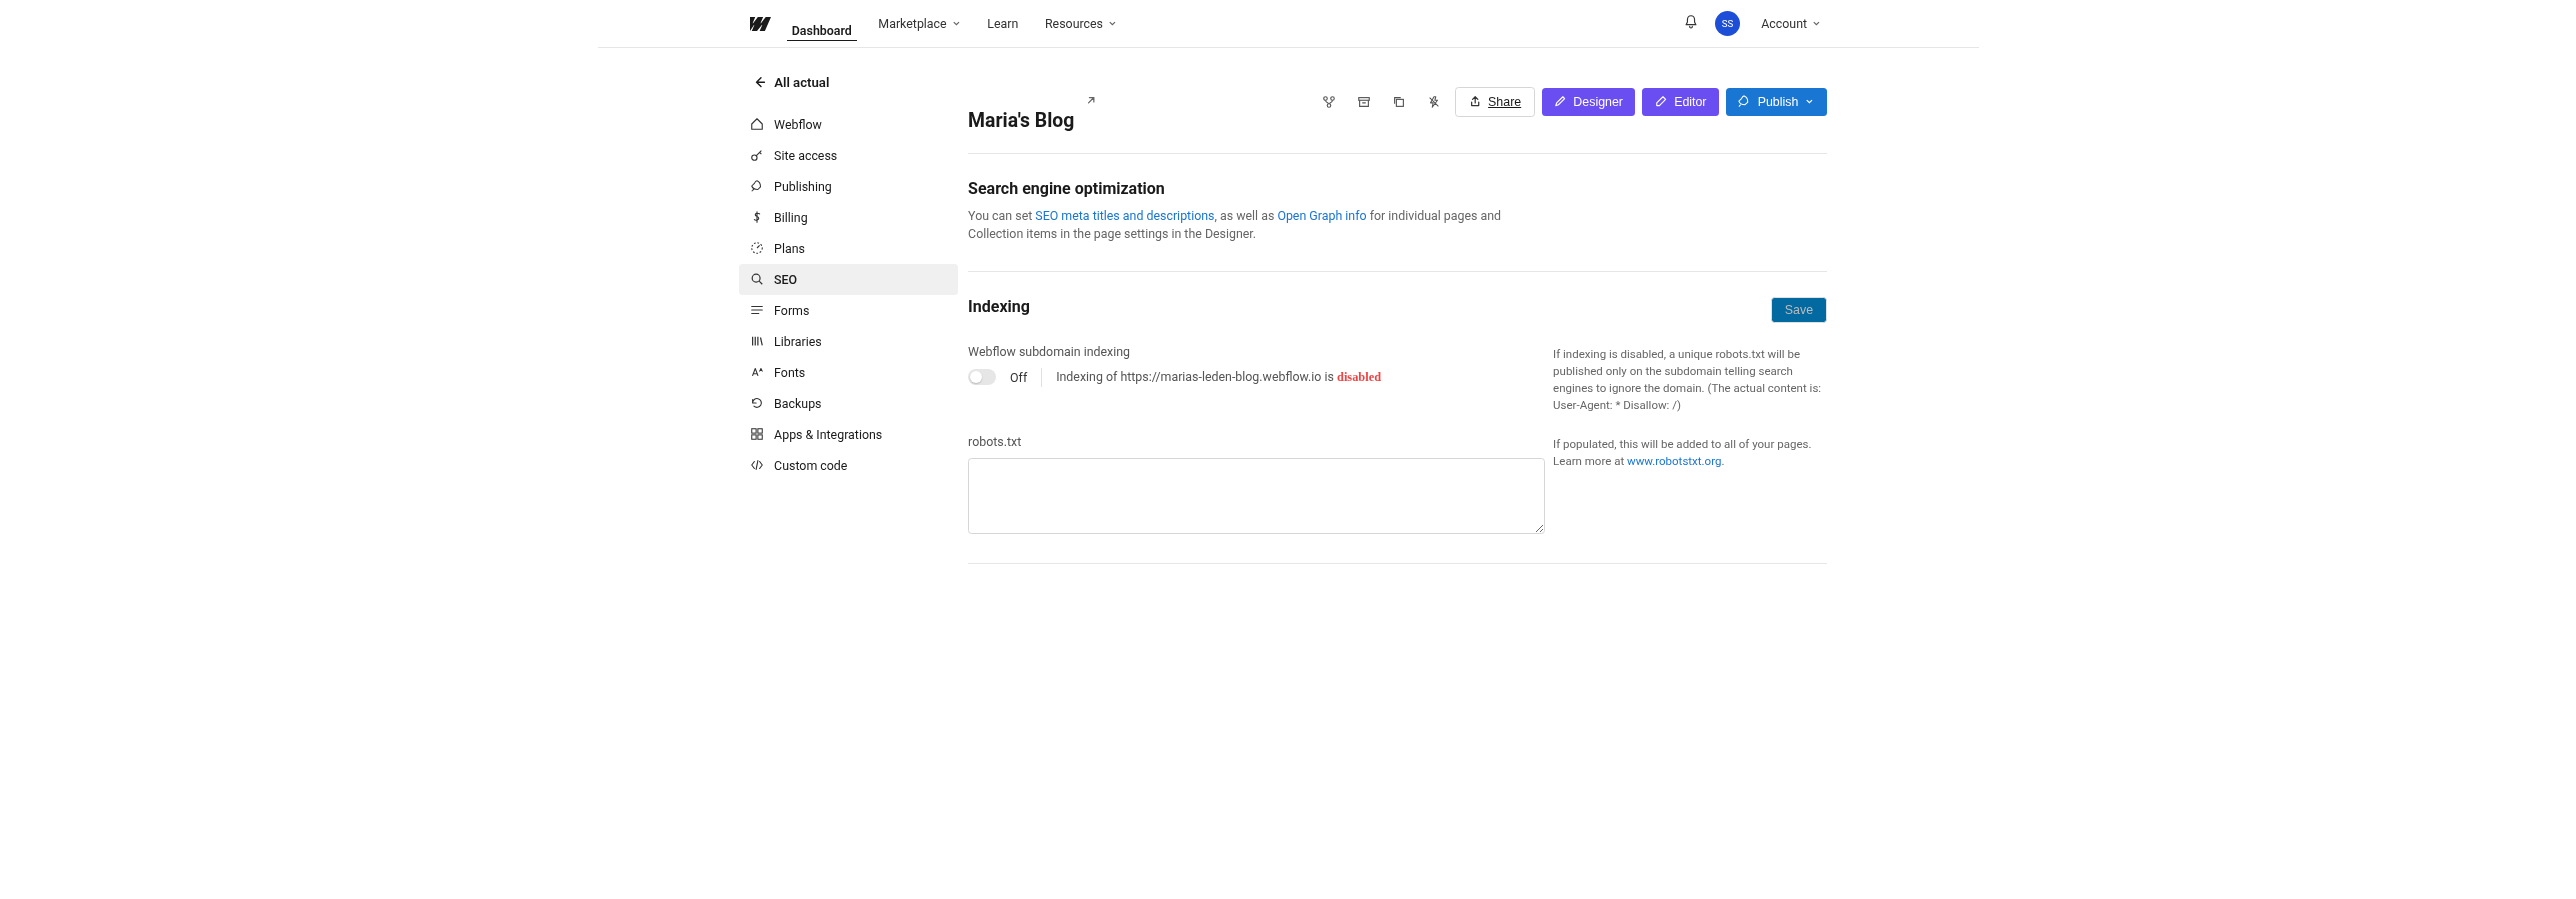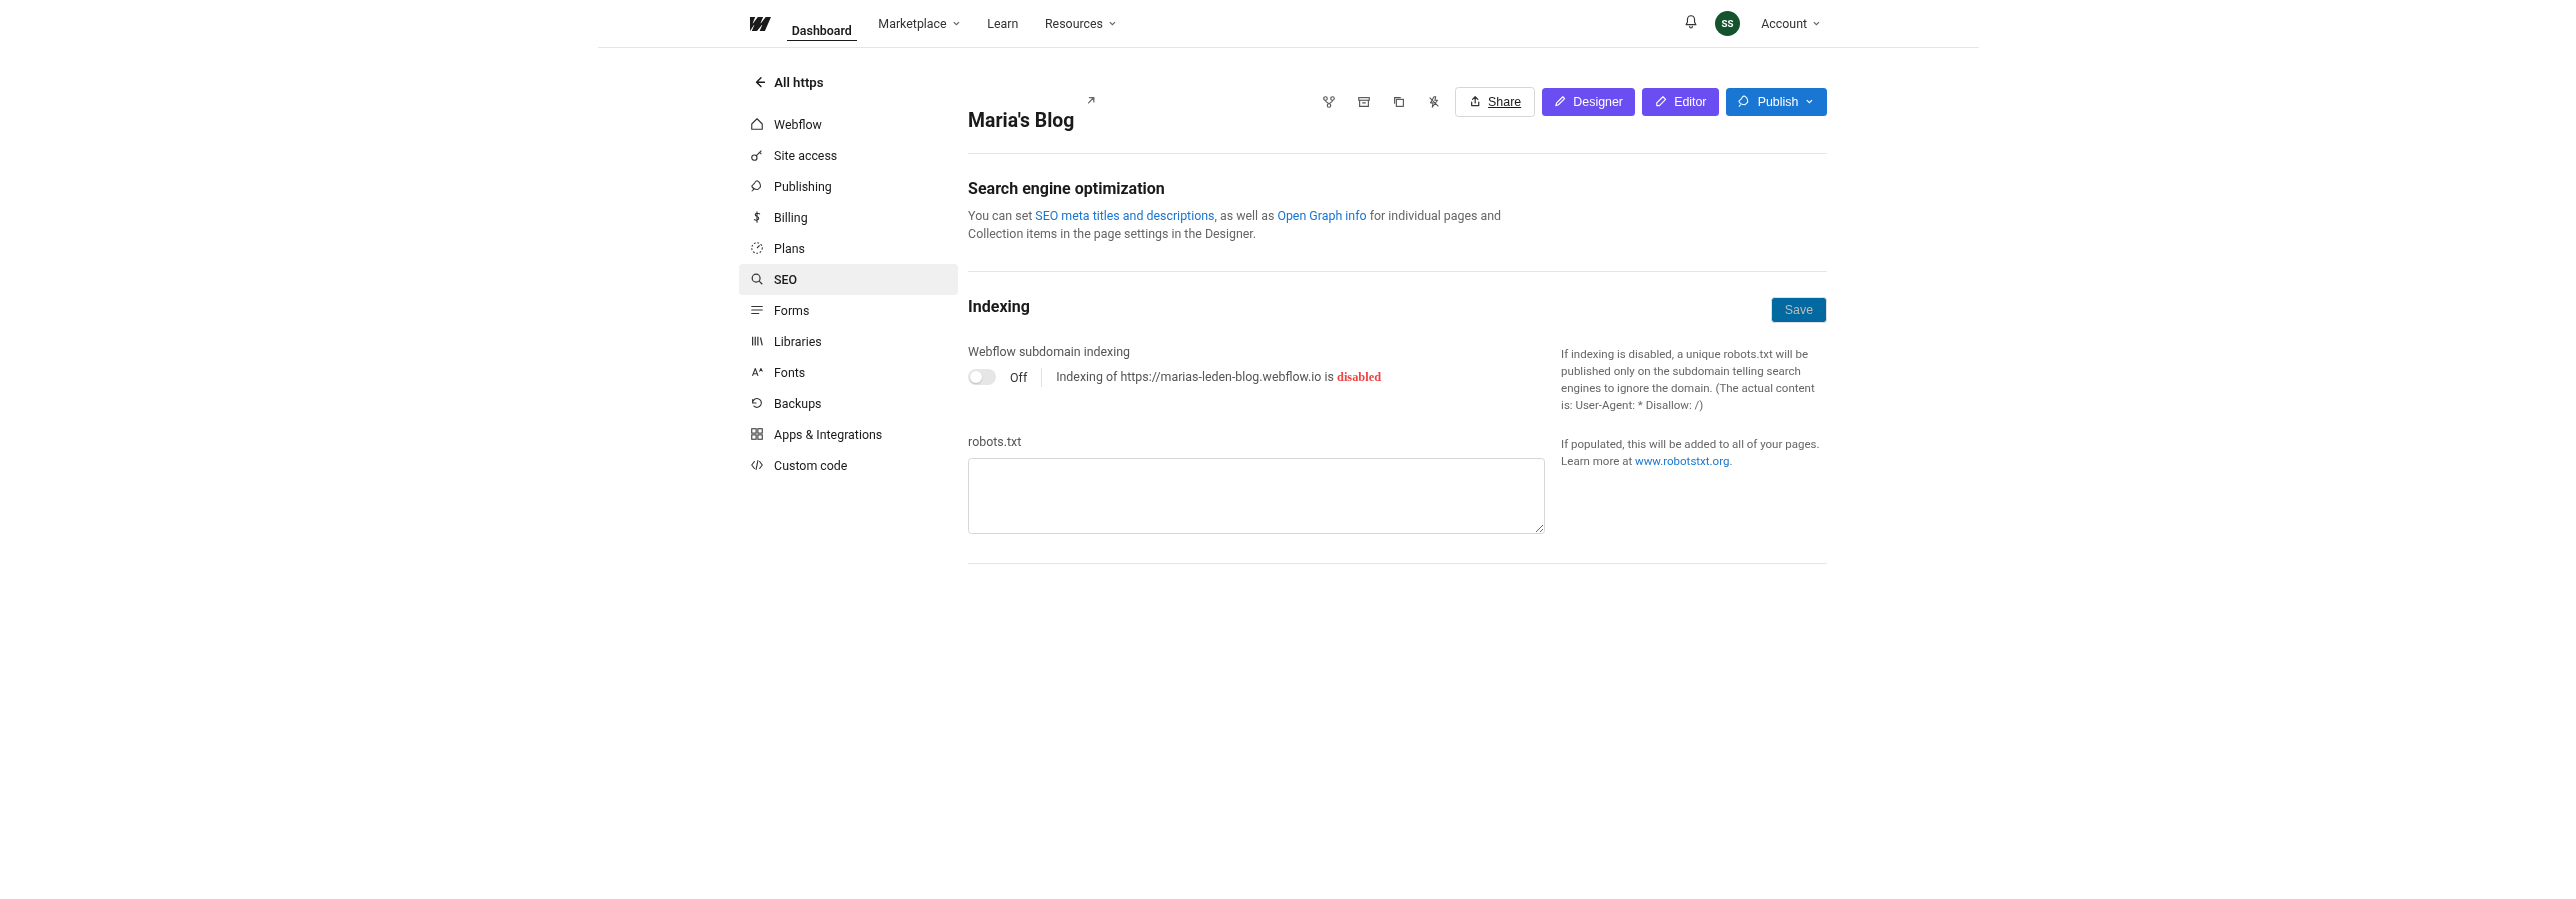--- a/index.html
+++ b/index.html
@@ -8,21 +8,21 @@
 
 
 .topnav { height: 48px; border-bottom: 0.9px solid #e6e6e6; display: flex; align-items: center; padding: 0 0; }
 .topnav .left { display: flex; align-items: center; gap: 16px; margin-left: 152px; }
 .topnav .right { display: flex; align-items: center; gap: 16px; margin-right: 152px; margin-left: auto; }
 .logo { width: 21px; height: 14px; }
 .nav-item { font-size: 12.4px; color: #333; padding: 16px 5.3px; cursor: pointer; display: flex; align-items: center; gap: 5.3px; }
 .nav-item.active { font-weight: 600; color: #1a1a1a; border-bottom: 1.8px solid #1a1a1a; margin-bottom: -0.9px; padding-bottom: 2px; }
 .chev { width: 8.8px; height: 8.8px; }
 .bell { width: 16px; height: 16px; cursor: pointer; }
-.avatar { width: 25px; height: 25px; border-radius: 50%; background: #14532d; color: #fff; font-size: 9.7px; font-weight: 700; display: flex; align-items: center; justify-content: center; }
+.avatar { width: 25px; height: 25px; border-radius: 50%; background: #1d4ed8; color: #fff; font-size: 9.7px; font-weight: 400; display: flex; align-items: center; justify-content: center; }
 
 
 .container { display: flex; margin-left: 152px; margin-right: 152px; }
 .sidebar { width: 208px; padding-top: 26.5px; flex-shrink: 0; }
 .main { flex: 1; padding-top: 23px; margin-left: 10.6px; }
 
 
 .back-row { display: flex; align-items: center; gap: 8.8px; font-size: 13.2px; font-weight: 600; margin-bottom: 19.4px; cursor: pointer; padding-left: 3.5px; }
 .side-nav { display: flex; flex-direction: column; gap: 0px; }
 .side-item { display: flex; align-items: center; gap: 10.6px; padding: 8px 10.6px; font-size: 12.4px; color: #1a1a1a; cursor: pointer; border-radius: 3.5px; margin-left: -10.6px; }
@@ -44,21 +44,21 @@
 
 
 .section { padding: 25px 0 26.5px; border-bottom: 0.9px solid #e6e6e6; }
 .section h2 { font-size: 16px; font-weight: 700; margin-bottom: 8.8px; }
 .section-desc { font-size: 12.4px; color: #666; line-height: 1.5; max-width: 565px; }
 .section-desc a, .inline-link { color: #1976d2; text-decoration: none; }
 .section-row { display: flex; align-items: flex-start; justify-content: space-between; }
 .save-btn { padding: 5.3px 12.4px; font-size: 12.4px; border: 0.9px solid #e0e0e0; background: #0369a1; color: #bbb; border-radius: 3.5px; cursor: default; }
 
 
-.field-block { margin-top: 19.4px; display: flex; gap: 16px; align-items: flex-start; }
+.field-block { margin-top: 19.4px; display: flex; gap: 8px; align-items: flex-start; }
 .field-left { flex: 0 0 577px; }
 .field-right { flex: 1; font-size: 11.5px; color: #666; line-height: 1.5; padding-top: 1.8px; }
 .field-label { font-size: 12.4px; color: #555; margin-bottom: 8.8px; }
 .toggle-row { display: flex; align-items: center; gap: 14px; }
 .toggle { width: 28px; height: 16px; border-radius: 8.8px; background: #e6e6e6; position: relative; cursor: pointer; }
 .toggle .knob { width: 12.4px; height: 12.4px; background: #fff; border-radius: 50%; position: absolute; top: 1.8px; left: 1.8px; box-shadow: 0 0.9px 1.8px rgba(0,0,0,0.2); }
 .toggle-label { font-size: 12.4px; color: #333; }
 .vsep { width: 0.9px; height: 19.4px; background: #e0e0e0; }
 .toggle-desc { font-size: 12.4px; color: #555; }
 .toggle-desc strong { font-weight: 700; color: #ef4444; font-family: Liberation Serif, serif; }
@@ -107,21 +107,21 @@
   </div>
 </div>
 
 <div class="container">
 
   <div class="sidebar">
     <div class="back-row">
       <svg width="12.4" height="12.4" viewBox="0 0 14 14">
             <path d="M9 2L4 7L9 12 M4 7H13" stroke="#1a1a1a" stroke-width="1.6" fill="none" stroke-linecap="round" stroke-linejoin="round"></path>
           </svg>
-      <span>All https</span>
+      <span>All actual</span>
     </div>
     <div class="side-nav">
       <div class="side-item">
         <span class="side-icon">
               <svg width="14" height="14" viewBox="0 0 16 16">
                 <path d="M2 8L8 2L14 8V14H2V8Z" stroke="#333" stroke-width="1.3" fill="none" stroke-linejoin="round"></path>
               </svg>
             </span>
         <span>Webflow</span>
       </div>

